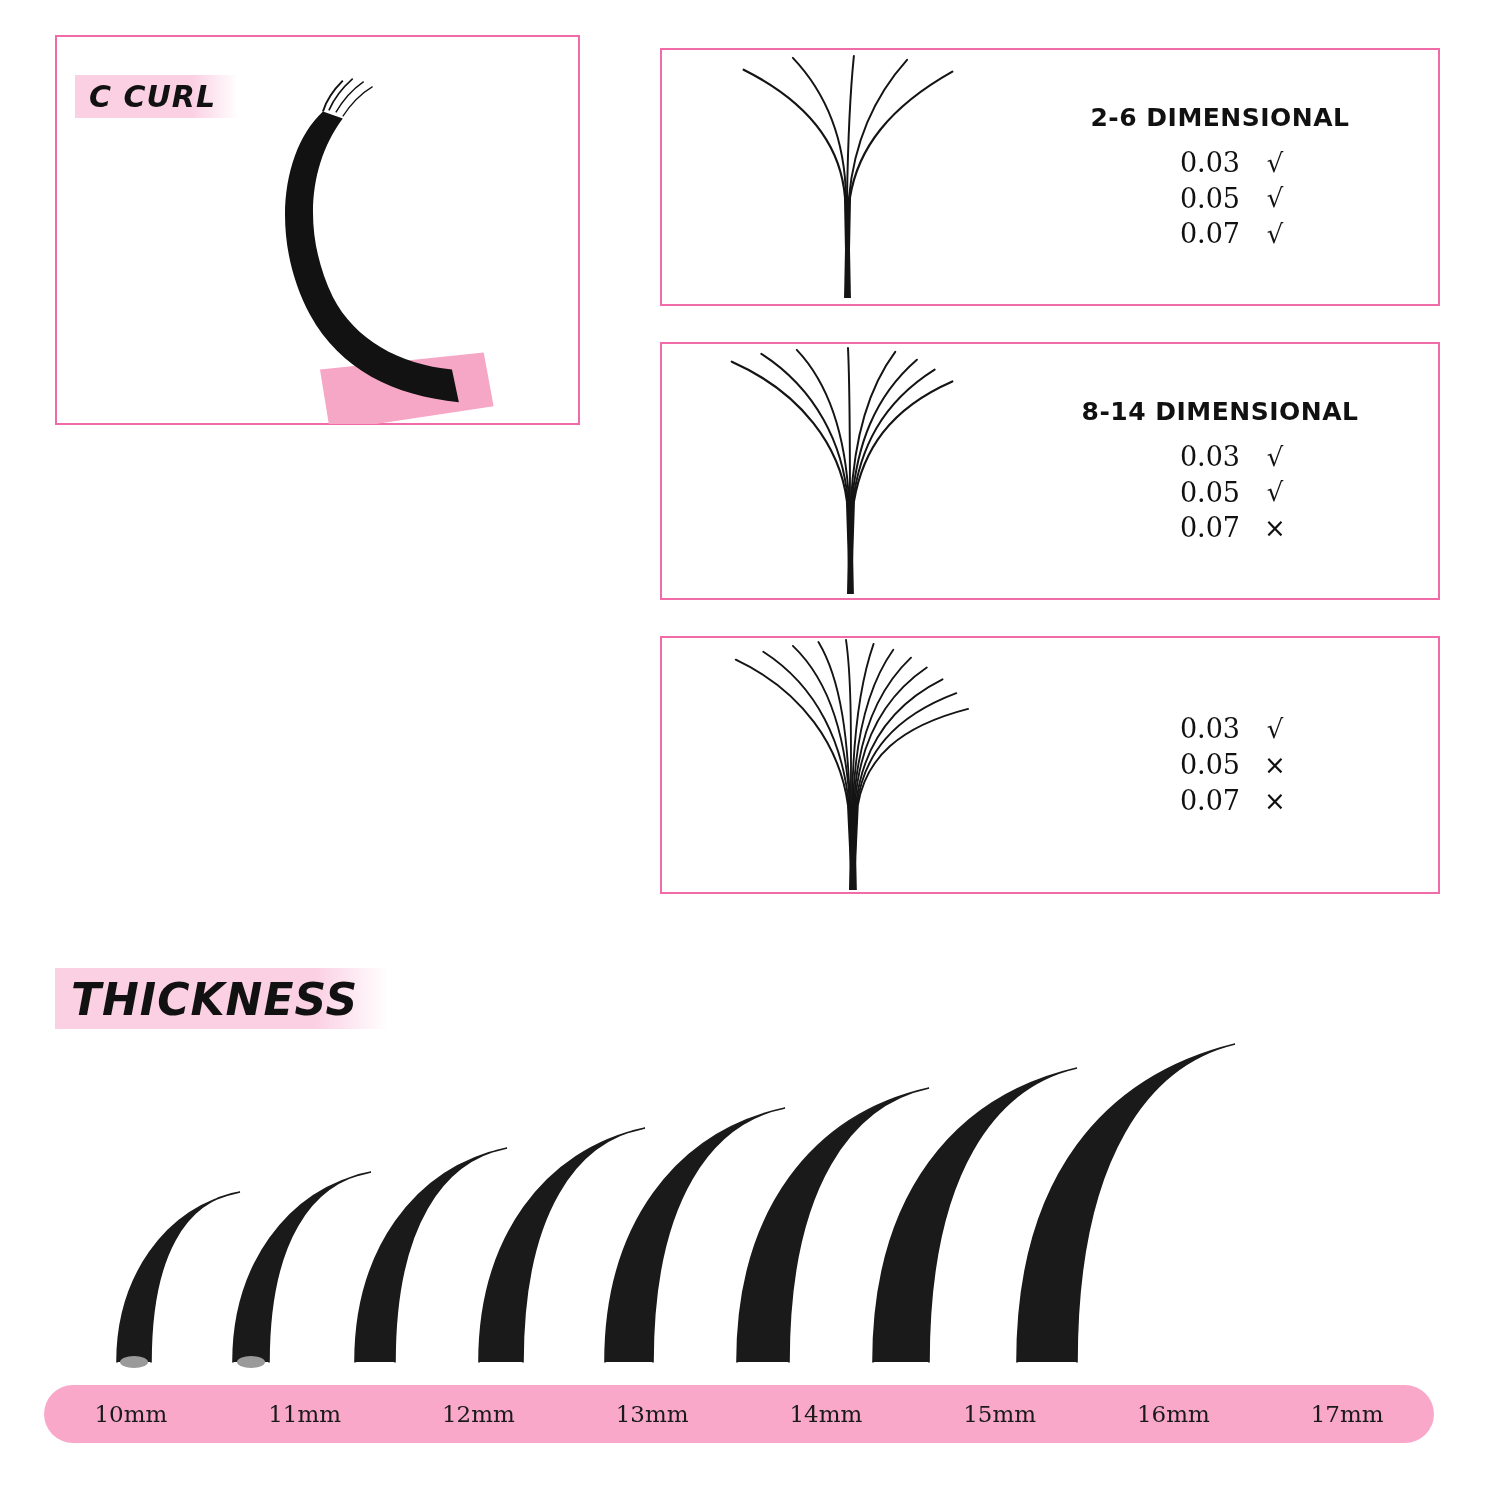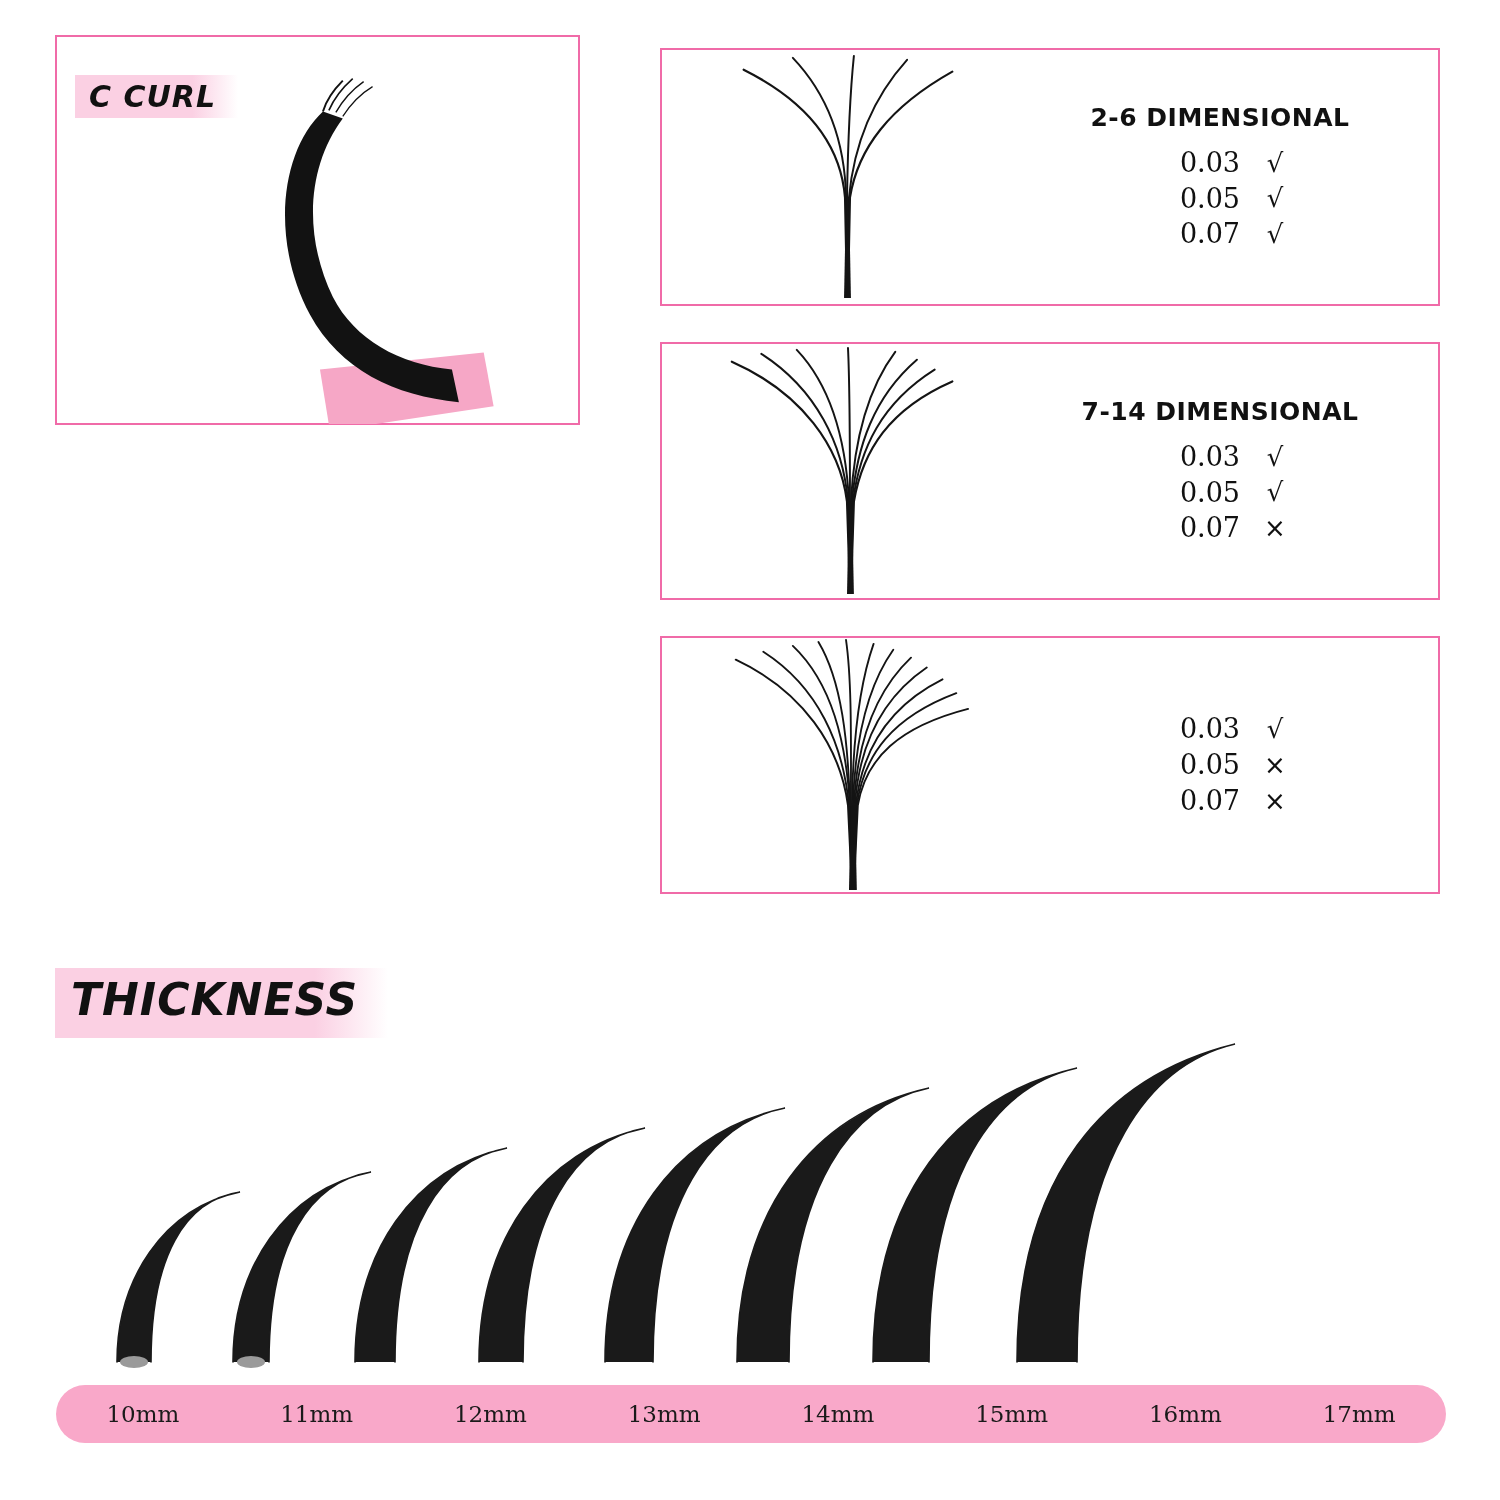--- a/index.html
+++ b/index.html
@@ -119,41 +119,41 @@
     font-family: "DejaVu Sans", sans-serif;
     font-size: 26px;
   }
 
   
   .thickness-label {
     position: absolute;
     left: 55px;
     top: 968px;
     background: linear-gradient(90deg, #fbd0e3 0%, #fbd0e3 78%, rgba(251,208,227,0) 100%);
-    padding: 6px 30px 13px 16px;
+    padding: 6px 30px 4px 16px;
     font-family: "DejaVu Sans", sans-serif;
     font-weight: bold;
     font-style: italic;
     font-size: 44px;
     letter-spacing: 1px;
     color: #111111;
     white-space: nowrap;
   }
 
   .lash-row {
     position: absolute;
     left: 55px;
     top: 1010px;
     width: 1390px;
     height: 360px;
   }
 
   .scale-bar {
     position: absolute;
-    left: 56px;
+    left: 44px;
     top: 1385px;
     width: 1390px;
     height: 58px;
     background: #f9a8c9;
     border-radius: 29px;
     display: flex;
     align-items: center;
   }
   .scale-item {
     flex: 1 1 0;
@@ -224,21 +224,21 @@
         <path d="M168,252 L167,160 C164,100 150,44 114,6" stroke-width="2"></path>
         <path d="M168,252 L168,160 C168,100 168,44 166,4" stroke-width="2"></path>
         <path d="M168,252 L169,160 C172,102 184,48 214,8" stroke-width="2"></path>
         <path d="M169,252 L170,160 C175,104 192,54 236,16" stroke-width="2"></path>
         <path d="M169,252 L171,160 C178,106 200,60 254,26" stroke-width="2"></path>
         <path d="M169,252 L172,160 C181,108 208,66 272,38" stroke-width="2.2"></path>
       </g>
       <path d="M165,254 L172,254 L171,205 L166,205 Z" fill="#141414"></path>
     </svg>
     <div class="dim-right">
-      <div class="dim-title">7-14 DIMENSIONAL</div>
+      <div class="dim-title">8-14 DIMENSIONAL</div>
       <div class="dim-rows">
         <div class="dim-row">
           <span class="dim-size">0.03</span>
           <span class="dim-mark">√</span>
         </div>
         <div class="dim-row">
           <span class="dim-size">0.05</span>
           <span class="dim-mark">√</span>
         </div>
         <div class="dim-row">

